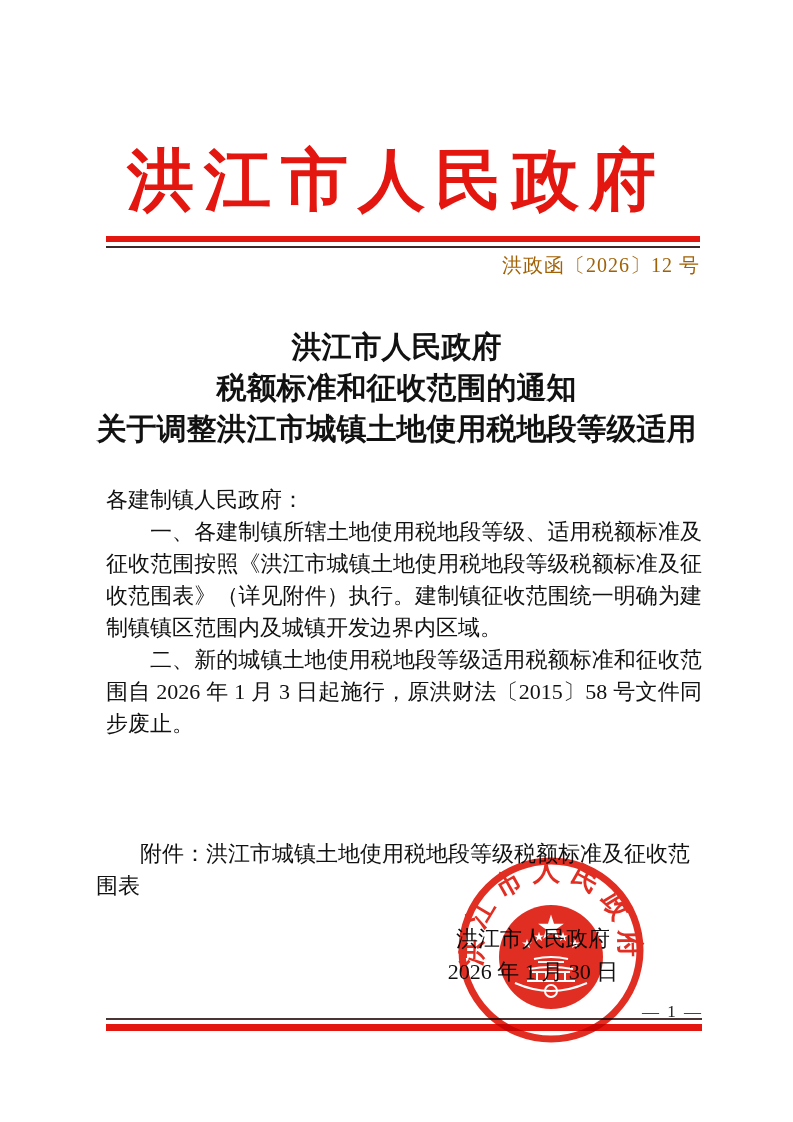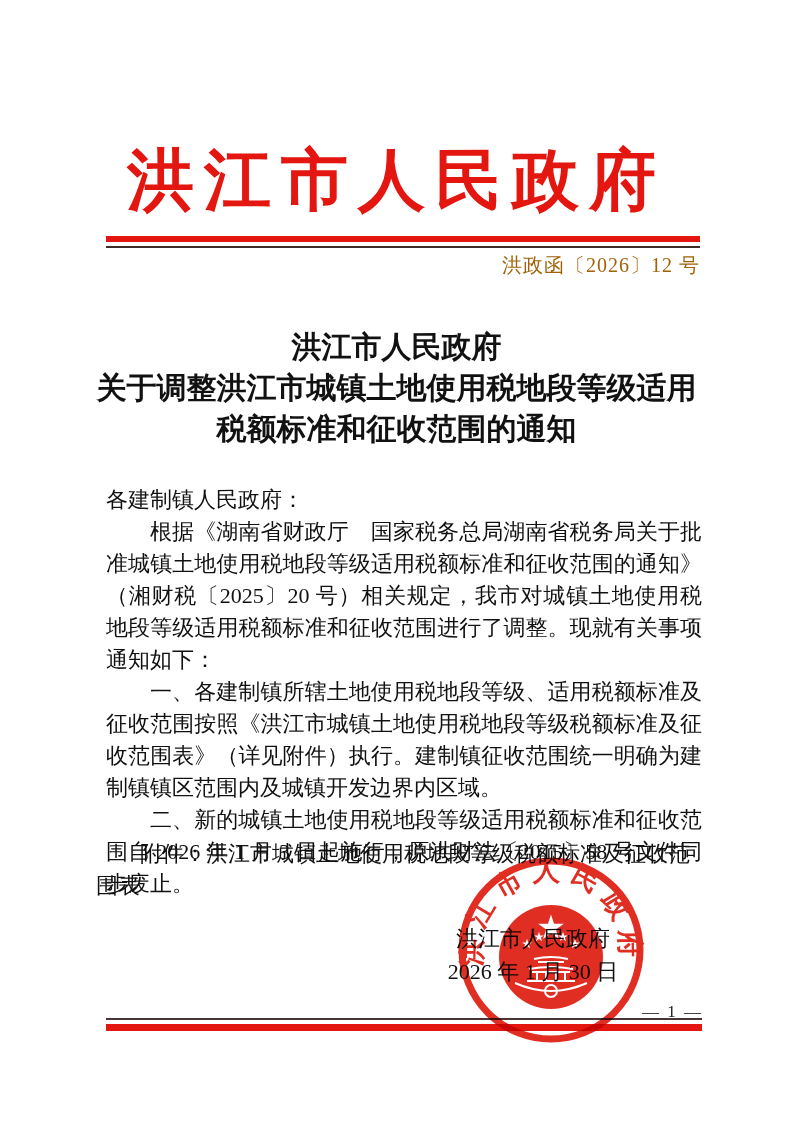--- a/index.html
+++ b/index.html
@@ -156,27 +156,26 @@
 
   <div class="letterhead-title">洪江市人民政府</div>
 
   <div class="sep-red"></div>
   <div class="sep-black"></div>
 
   <div class="doc-number">洪政函〔2026〕12 号</div>
 
   <div class="doc-title">
     <div>洪江市人民政府</div>
+    <div>税额标准和征收范围的通知</div>
     <div>关于调整洪江市城镇土地使用税地段等级适用</div>
-    <div>税额标准和征收范围的通知</div>
   </div>
 
   <div class="body-text">
     <p class="salutation">各建制镇人民政府：</p>
-    <p>根据《湖南省财政厅　国家税务总局湖南省税务局关于批准城镇土地使用税地段等级适用税额标准和征收范围的通知》（湘财税〔2025〕20 号）相关规定，我市对城镇土地使用税地段等级适用税额标准和征收范围进行了调整。现就有关事项通知如下：</p>
     <p>一、各建制镇所辖土地使用税地段等级、适用税额标准及征收范围按照《洪江市城镇土地使用税地段等级税额标准及征收范围表》（详见附件）执行。建制镇征收范围统一明确为建制镇镇区范围内及城镇开发边界内区域。</p>
     <p>二、新的城镇土地使用税地段等级适用税额标准和征收范围自 2026 年 1 月 3 日起施行，原洪财法〔2015〕58 号文件同步废止。</p>
   </div>
 
   <div class="attachment-note">附件：洪江市城镇土地使用税地段等级税额标准及征收范围表</div>
 
   <div class="signature-block">
     <div>洪江市人民政府</div>
     <div>2026 年 1 月 30 日</div>
   </div>

